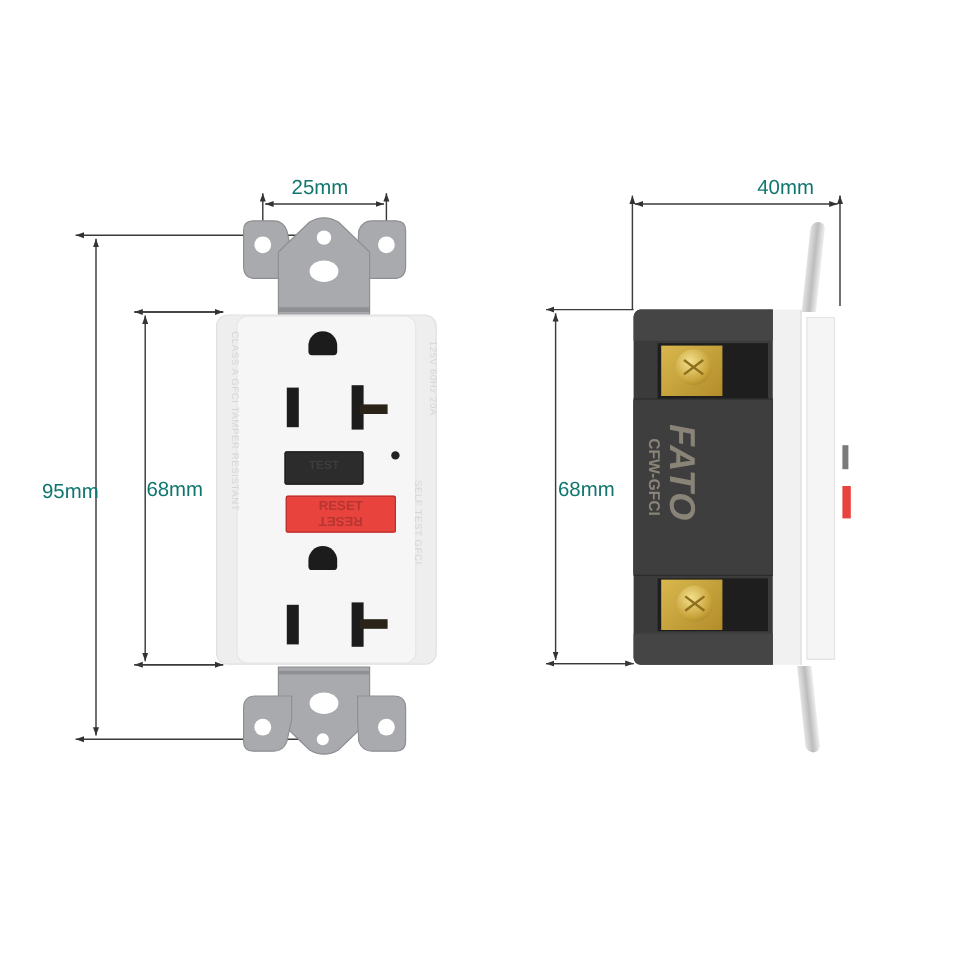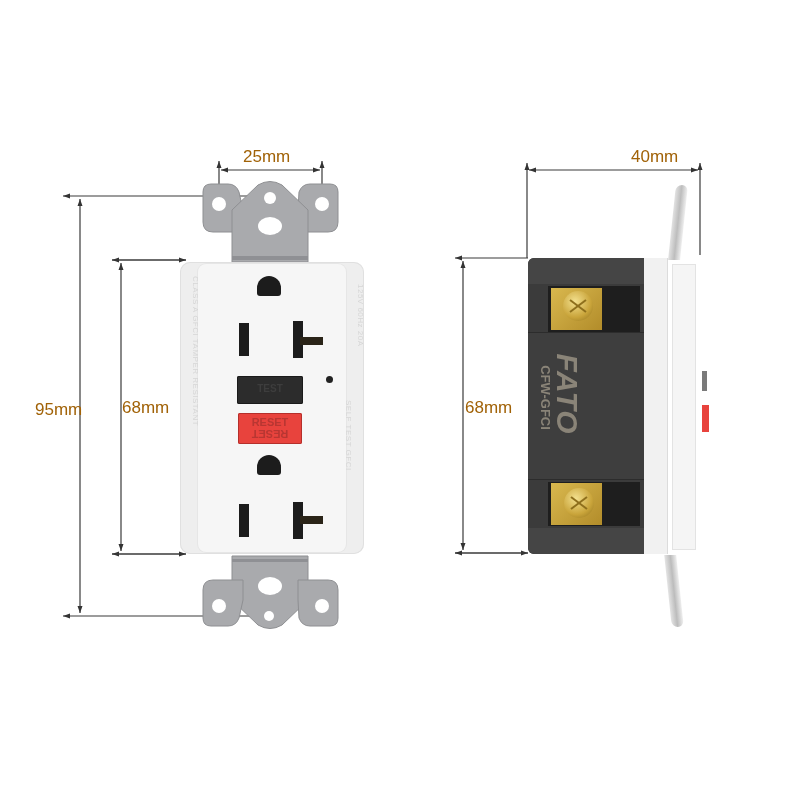--- a/index.html
+++ b/index.html
@@ -1,18 +1,18 @@
 <!DOCTYPE html>
 <html><head>
 <meta charset="utf-8">
 <style>
   html, body { margin:0; padding:0; background:#ffffff; }
   body { width:800px; height:800px; position:relative; overflow:hidden; font-family:"Liberation Sans", sans-serif; }
   .abs { position:absolute; }
-  .dim-label { position:absolute; font-size:17px; color:#a16207; font-family:"Liberation Sans", sans-serif; white-space:nowrap; }
+  .dim-label { position:absolute; font-size:17px; color:#0f766e; font-family:"Liberation Sans", sans-serif; white-space:nowrap; }
   svg { position:absolute; left:0; top:0; }
   .vtext { position:absolute; font-size:8px; color:#d6d6d6; letter-spacing:0.5px; white-space:nowrap; transform-origin:left top; font-family:"Liberation Sans", sans-serif; }
   .btn-text { position:absolute; font-family:"Liberation Sans", sans-serif; font-weight:bold; text-align:center; }
 </style>
 </head>
 <body>
 
 <svg width="800" height="800">
   <defs>
     <marker id="arr" markerWidth="8" markerHeight="8" refX="7" refY="4" orient="auto" markerUnits="userSpaceOnUse">
@@ -94,21 +94,21 @@
   <div class="abs" style="left:239px;top:504px;width:10px;height:33px;background:#1c1c1c;"></div>
   <div class="abs" style="left:293px;top:502px;width:10px;height:37px;background:#1c1c1c;"></div>
   <div class="abs" style="left:300px;top:516px;width:23px;height:8px;background:#2a2418;"></div>
 
   <div class="abs" style="left:326px;top:376px;width:7px;height:7px;background:#222;border-radius:50%;"></div>
 
   <div class="abs" style="left:237px;top:376px;width:66px;height:28px;background:#2c2c2c;border-radius:2px;box-shadow:inset 0 0 0 1px #1a1a1a;">
     <span class="btn-text" style="left:0;right:0;top:7px;font-size:10px;color:#3d3d3d;">TEST</span>
   </div>
 
-  <div class="abs" style="left:238px;top:413px;width:64px;height:31px;background:#e8433d;border-radius:2px;box-shadow:inset 0 0 0 1px #b52f2b;">
+  <div class="abs" style="left:238px;top:413px;width:64px;height:31px;background:#e8433d;border-radius:2px;box-shadow:inset 0 0 0 1px #b52f2b;padding-left:28px;">
     <span class="btn-text" style="left:0;right:0;top:3px;font-size:11px;color:#b83632;">RESET</span>
     <span class="btn-text" style="left:0;right:0;top:15px;font-size:11px;color:#b83632;transform:rotate(180deg);">RESET</span>
   </div>
 
   <div class="vtext" style="left:192px;top:276px;transform:rotate(90deg) translateY(-8px);">CLASS A GFCI TAMPER RESISTANT</div>
   <div class="vtext" style="left:357px;top:284px;transform:rotate(90deg) translateY(-8px);">125V 60Hz 20A</div>
   <div class="vtext" style="left:345px;top:400px;transform:rotate(90deg) translateY(-8px);">SELF TEST GFCI</div>
 </div>
 
 <div>

